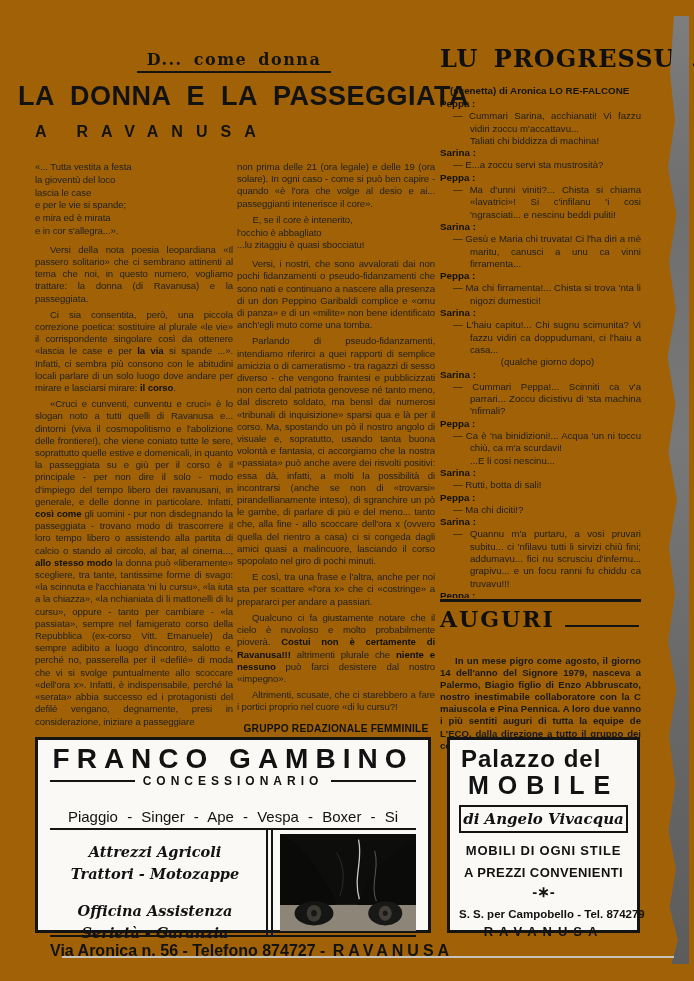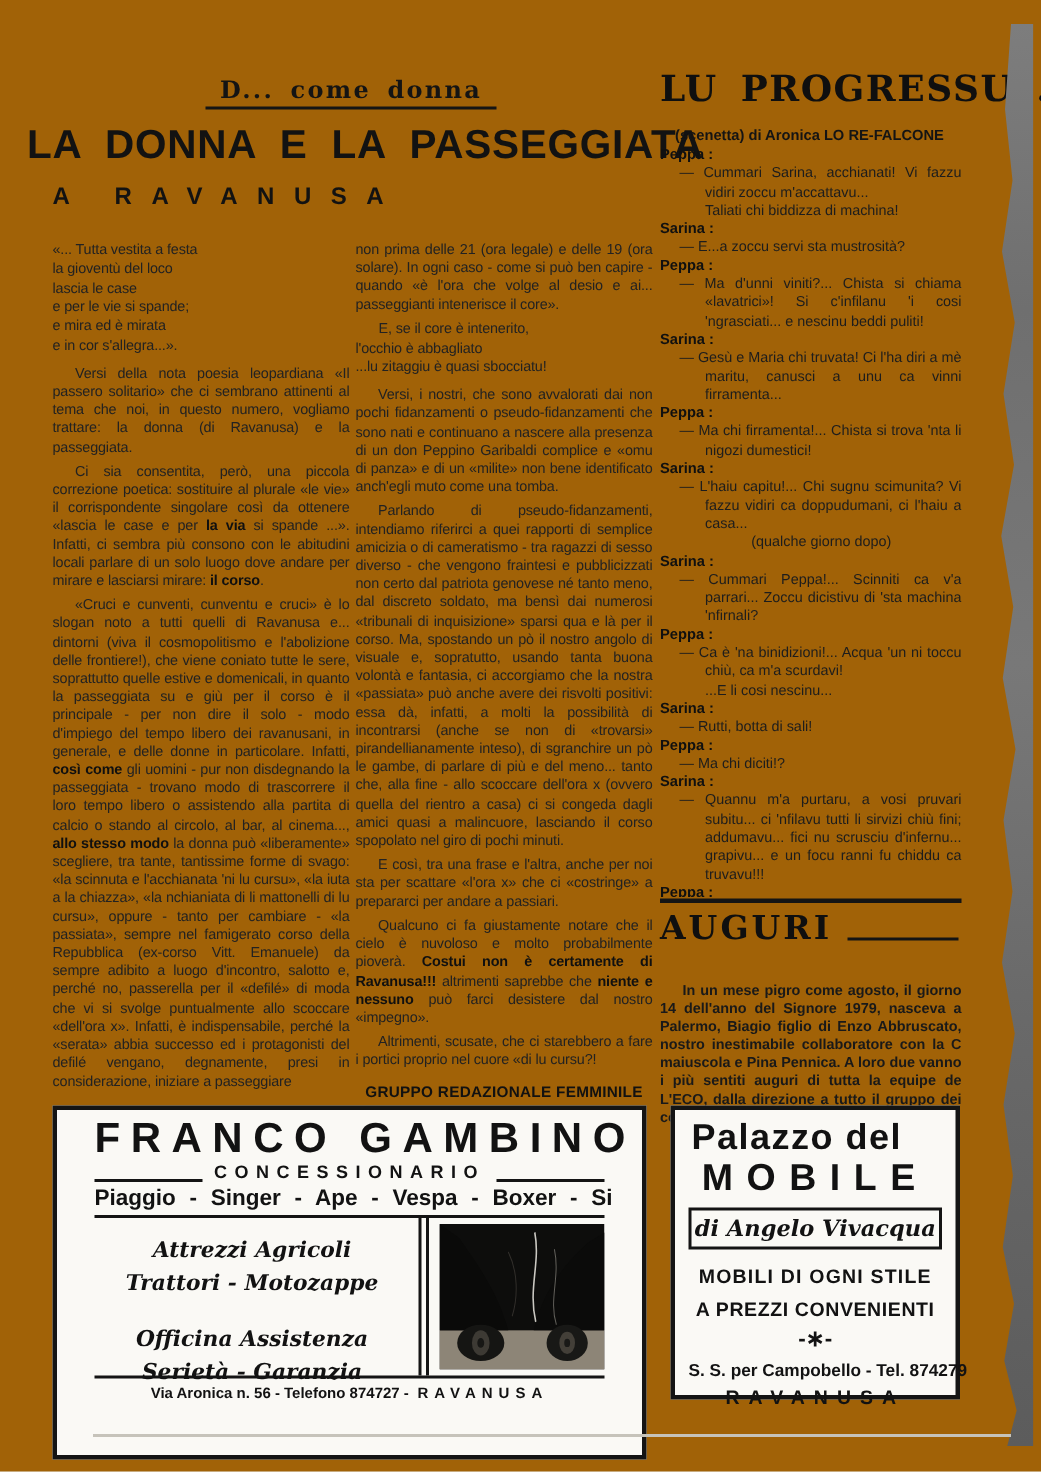--- a/index.html
+++ b/index.html
@@ -42,35 +42,35 @@
   .stage{text-align:center;padding-left:14px}
   .thickrule{position:absolute;top:599px;left:0;width:100%;border-top:3.5px solid #141414}
   .auguri-head{position:absolute;top:606px;left:0;width:100%;display:flex;align-items:flex-end}
   .auguri-title{font-family:"DejaVu Serif",serif;font-weight:bold;font-size:22px;letter-spacing:2px;color:#0f0f0f}
   .fill{flex:1;border-bottom:2.5px solid #141414;margin:0 2px 5px 10px}
   .auguri-text{position:absolute;top:655px;left:0;width:100%;font-size:9.6px;line-height:12.1px;
          font-weight:bold;text-align:justify;text-indent:15px;color:#191919}
 
   
   .ad{position:absolute;top:737px;background:#faf9f5;border:3px solid #141414;color:#121212}
-  .ad-g{left:35px;width:396px;height:236px;padding:4px 25px 0}
+  .ad-g{left:35px;width:396px;height:196px;padding:4px 12px 0}
   .g-title{text-align:center;font-size:28px;font-weight:bold;letter-spacing:7px;line-height:30px;white-space:nowrap}
-  .g-conc{display:flex;align-items:flex-end;margin-top:0}
+  .g-conc{display:flex;align-items:center;margin-top:0}
   .g-conc .dash{flex:1;border-top:2.5px solid #141414}
   .g-conc .txt{font-size:12px;font-weight:bold;letter-spacing:5px;padding:0 8px;white-space:nowrap}
-  .g-brands{text-align:center;font-size:15px;font-weight:bold;word-spacing:5px;margin-top:2px;white-space:nowrap}
+  .g-brands{text-align:center;font-size:15px;font-weight:normal;word-spacing:5px;margin-top:20px;white-space:nowrap}
   .g-rule{border-top:2px solid #141414;margin-top:3px}
   .g-mid{display:flex;height:105px;align-items:stretch}
   .g-svcs{width:210px;padding-top:11px;text-align:center;font-family:"DejaVu Serif",serif;
           font-style:italic;font-weight:bold;font-size:14.5px;line-height:22px}
   .svc.gap{margin-top:15px}
   .g-div{width:7px;border-left:2px solid #141414;border-right:2px solid #141414;margin:0 2px 0 6px}
   .g-photo{flex:1;padding:4px 0 4px 5px}
   .g-photo svg{width:100%;height:100%;display:block}
-  .g-foot{border-top:2px solid #141414;text-align:center;font-size:10px;font-weight:bold;padding-top:5px;white-space:nowrap}
+  .g-foot{border-top:2px solid #141414;text-align:center;font-size:16px;font-weight:bold;padding-top:5px;white-space:nowrap}
   .g-foot .city{letter-spacing:4px;margin-left:3px}
 
   .ad-m{left:447px;width:193px;height:196px;padding:6px 9px 0;text-align:center}
   .m-line1{font-size:24px;font-weight:bold;letter-spacing:1px;line-height:25px;text-align:left;padding-left:2px;white-space:nowrap}
   .m-line2{font-size:25px;font-weight:bold;letter-spacing:9px;line-height:27px;margin-top:1px;white-space:nowrap}
   .m-owner{border:2px solid #141414;margin-top:6px;padding:3px 2px;font-family:"DejaVu Serif",serif;
            font-style:italic;font-weight:bold;font-size:15px;white-space:nowrap}
   .m-tag{font-size:13px;font-weight:bold;margin-top:10px;letter-spacing:.8px;white-space:nowrap}
   .m-tag2{font-size:13px;font-weight:bold;margin-top:7px;letter-spacing:.4px;white-space:nowrap}
   .m-star{font-size:15px;font-weight:bold;margin-top:3px}
@@ -101,21 +101,21 @@
       <p class="para"><span>Versi della nota poesia leopardiana «Il passero solitario» che ci sembrano attinenti al tema che noi, in questo numero, vogliamo trattare: la donna (di Ravanusa) e la passeggiata.</span></p>
       <p class="para"><span>Ci sia consentita, però, una piccola correzione poetica: sostituire al plurale «le vie» il corrispondente singolare così da ottenere «lascia le case e per </span><span class="b">la via</span><span> si spande ...». Infatti, ci sembra più consono con le abitudini locali parlare di un solo luogo dove andare per mirare e lasciarsi mirare: </span><span class="b">il corso</span><span>.</span></p>
       <p class="para"><span>«Cruci e cunventi, cunventu e cruci» è lo slogan noto a tutti quelli di Ravanusa e... dintorni (viva il cosmopolitismo e l'abolizione delle frontiere!), che viene coniato tutte le sere, soprattutto quelle estive e domenicali, in quanto la passeggiata su e giù per il corso è il principale - per non dire il solo - modo d'impiego del tempo libero dei ravanusani, in generale, e delle donne in particolare. Infatti, </span><span class="b">così come</span><span> gli uomini - pur non disdegnando la passeggiata - trovano modo di trascorrere il loro tempo libero o assistendo alla partita di calcio o stando al circolo, al bar, al cinema..., </span><span class="b">allo stesso modo</span><span> la donna può «liberamente» scegliere, tra tante, tantissime forme di svago: «la scinnuta e l'acchianata 'ni lu cursu», «la iuta a la chiazza», «la nchianiata di li mattonelli di lu cursu», oppure - tanto per cambiare - «la passiata», sempre nel famigerato corso della Repubblica (ex-corso Vitt. Emanuele) da sempre adibito a luogo d'incontro, salotto e, perché no, passerella per il «defilé» di moda che vi si svolge puntualmente allo scoccare «dell'ora x». Infatti, è indispensabile, perché la «serata» abbia successo ed i protagonisti del defilé vengano, degnamente, presi in considerazione, iniziare a passeggiare</span></p>
     </div>
   <div class="col col2">
       <p class="para noind"><span>non prima delle 21 (ora legale) e delle 19 (ora solare). In ogni caso - come si può ben capire - quando «è l'ora che volge al desio e ai... passeggianti intenerisce il core».</span></p>
       <div class="poem"><div class="poem-line">      E, se il core è intenerito,</div><div class="poem-line">l'occhio è abbagliato</div><div class="poem-line">...lu zitaggiu è quasi sbocciatu!</div></div>
       <p class="para"><span>Versi, i nostri, che sono avvalorati dai non pochi fidanzamenti o pseudo-fidanzamenti che sono nati e continuano a nascere alla presenza di un don Peppino Garibaldi complice e «omu di panza» e di un «milite» non bene identificato anch'egli muto come una tomba.</span></p>
       <p class="para"><span>Parlando di pseudo-fidanzamenti, intendiamo riferirci a quei rapporti di semplice amicizia o di cameratismo - tra ragazzi di sesso diverso - che vengono fraintesi e pubblicizzati non certo dal patriota genovese né tanto meno, dal discreto soldato, ma bensì dai numerosi «tribunali di inquisizione» sparsi qua e là per il corso. Ma, spostando un pò il nostro angolo di visuale e, sopratutto, usando tanta buona volontà e fantasia, ci accorgiamo che la nostra «passiata» può anche avere dei risvolti positivi: essa dà, infatti, a molti la possibilità di incontrarsi (anche se non di «trovarsi» pirandellianamente inteso), di sgranchire un pò le gambe, di parlare di più e del meno... tanto che, alla fine - allo scoccare dell'ora x (ovvero quella del rientro a casa) ci si congeda dagli amici quasi a malincuore, lasciando il corso spopolato nel giro di pochi minuti.</span></p>
       <p class="para"><span>E così, tra una frase e l'altra, anche per noi sta per scattare «l'ora x» che ci «costringe» a prepararci per andare a passiari.</span></p>
-      <p class="para"><span>Qualcuno ci fa giustamente notare che il cielo è nuvoloso e molto probabilmente pioverà. </span><span class="b">Costui non è certamente di Ravanusa!!!</span><span> altrimenti saprebbe che </span><span class="b">niente e nessuno</span><span> può farci desistere dal nostro «impegno».</span></p>
+      <p class="para"><span>Qualcuno ci fa giustamente notare che il cielo è nuvoloso e molto probabilmente pioverà. </span><span class="b">Costui non è certamente di Ravanusa!!!</span><span> altrimenti plurale che </span><span class="b">niente e nessuno</span><span> può farci desistere dal nostro «impegno».</span></p>
       <p class="para"><span>Altrimenti, scusate, che ci starebbero a fare i portici proprio nel cuore «di lu cursu?!</span></p>
       <div class="signature">GRUPPO REDAZIONALE FEMMINILE</div>
     </div>
 
   <div class="rightcol">
     <div class="prog-title"><span>LU PROGRESSU ...</span></div>
     <div class="byline"><span>(scenetta) di Aronica LO RE-FALCONE</span></div>
     <div class="dialogue">
         <div class="speaker">Peppa :</div>
         <div class="dline">— Cummari Sarina, acchianati! Vi fazzu vidiri zoccu m'accattavu...</div>

